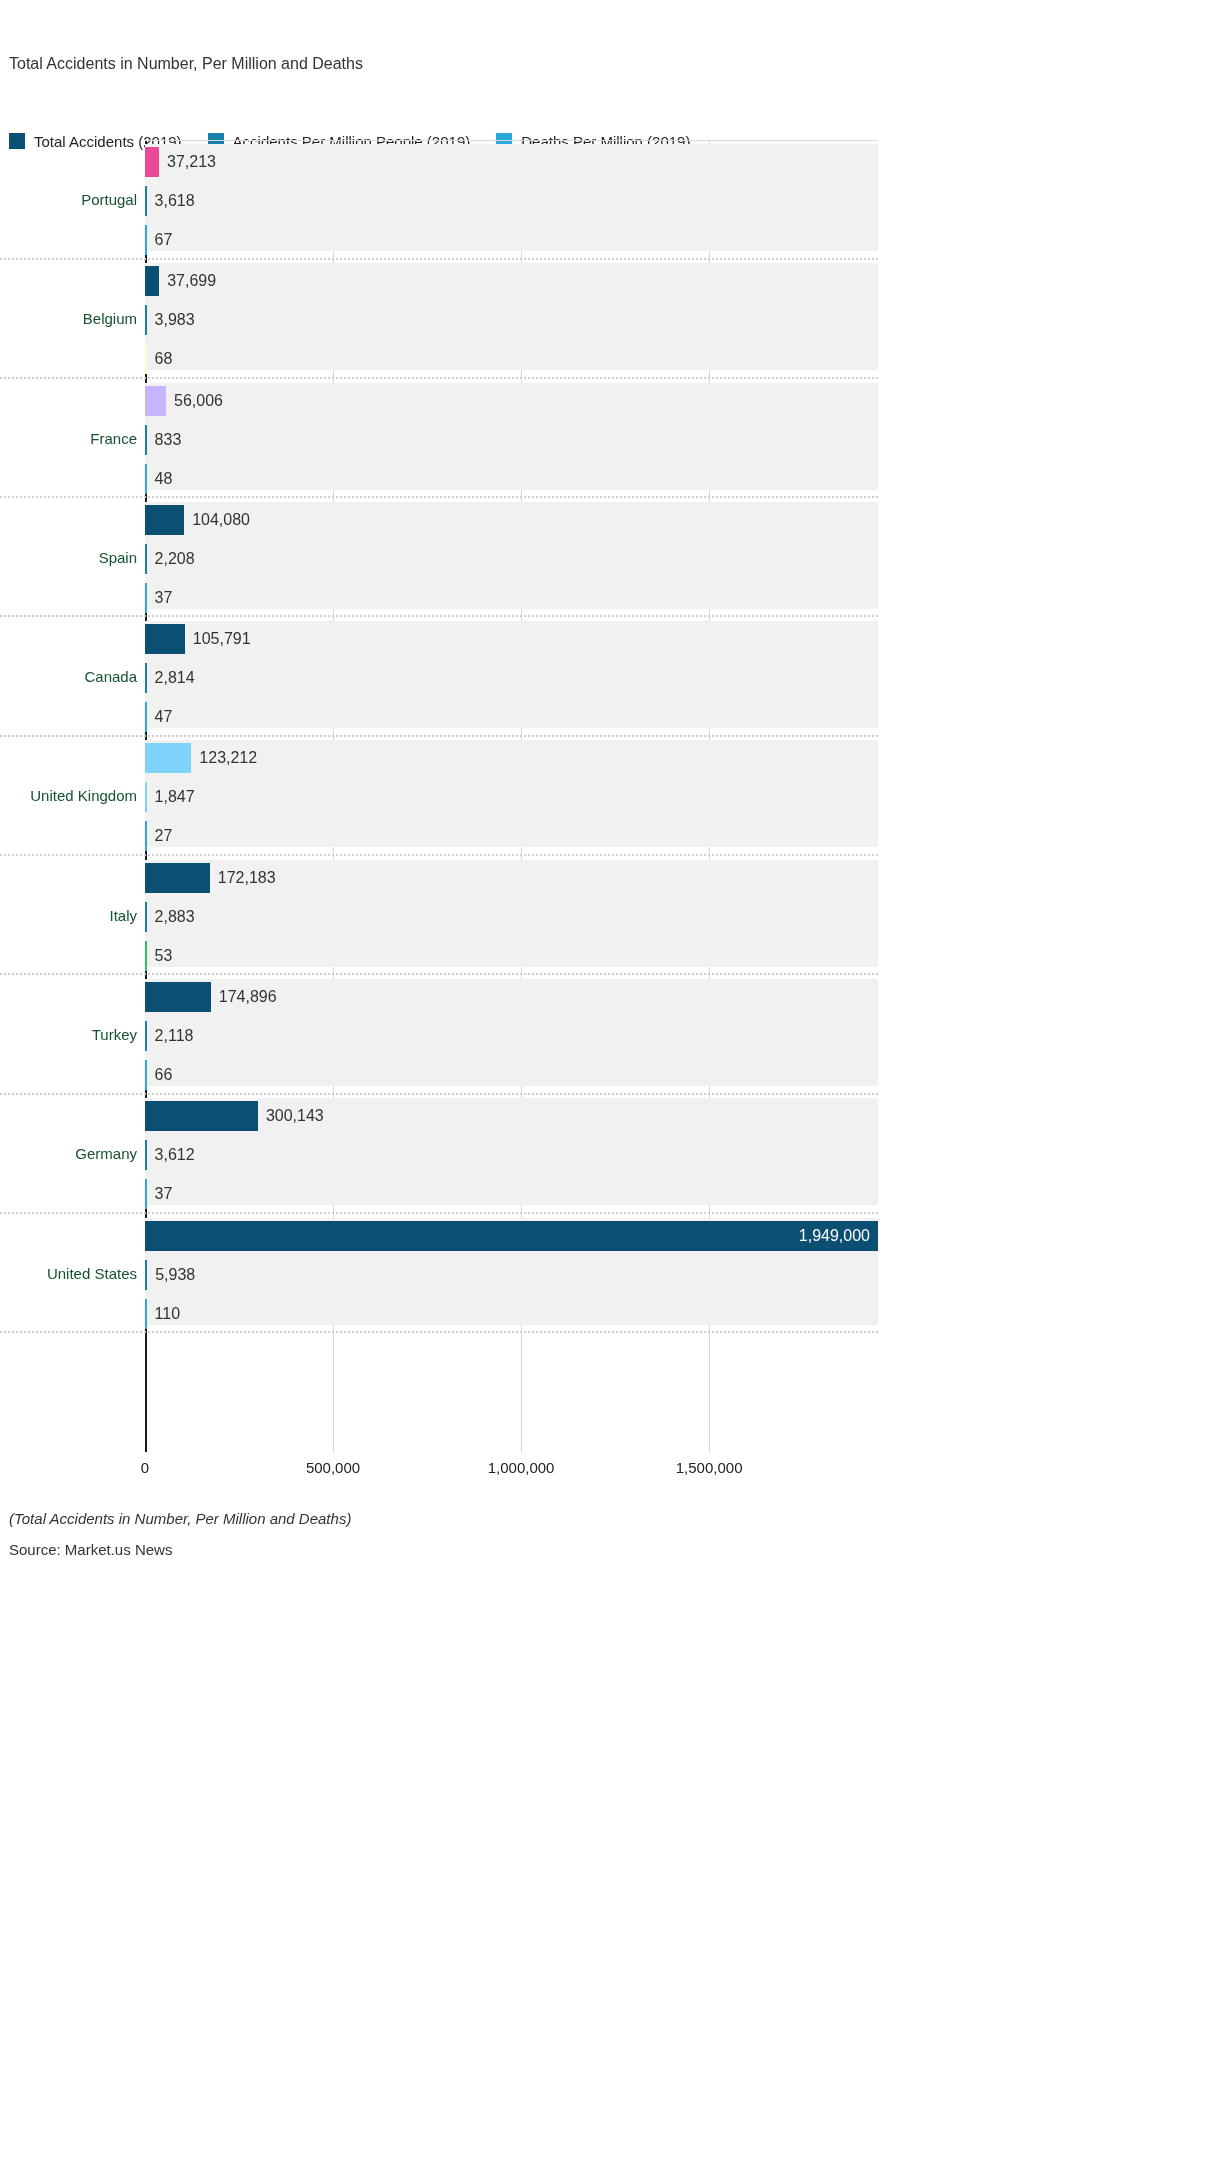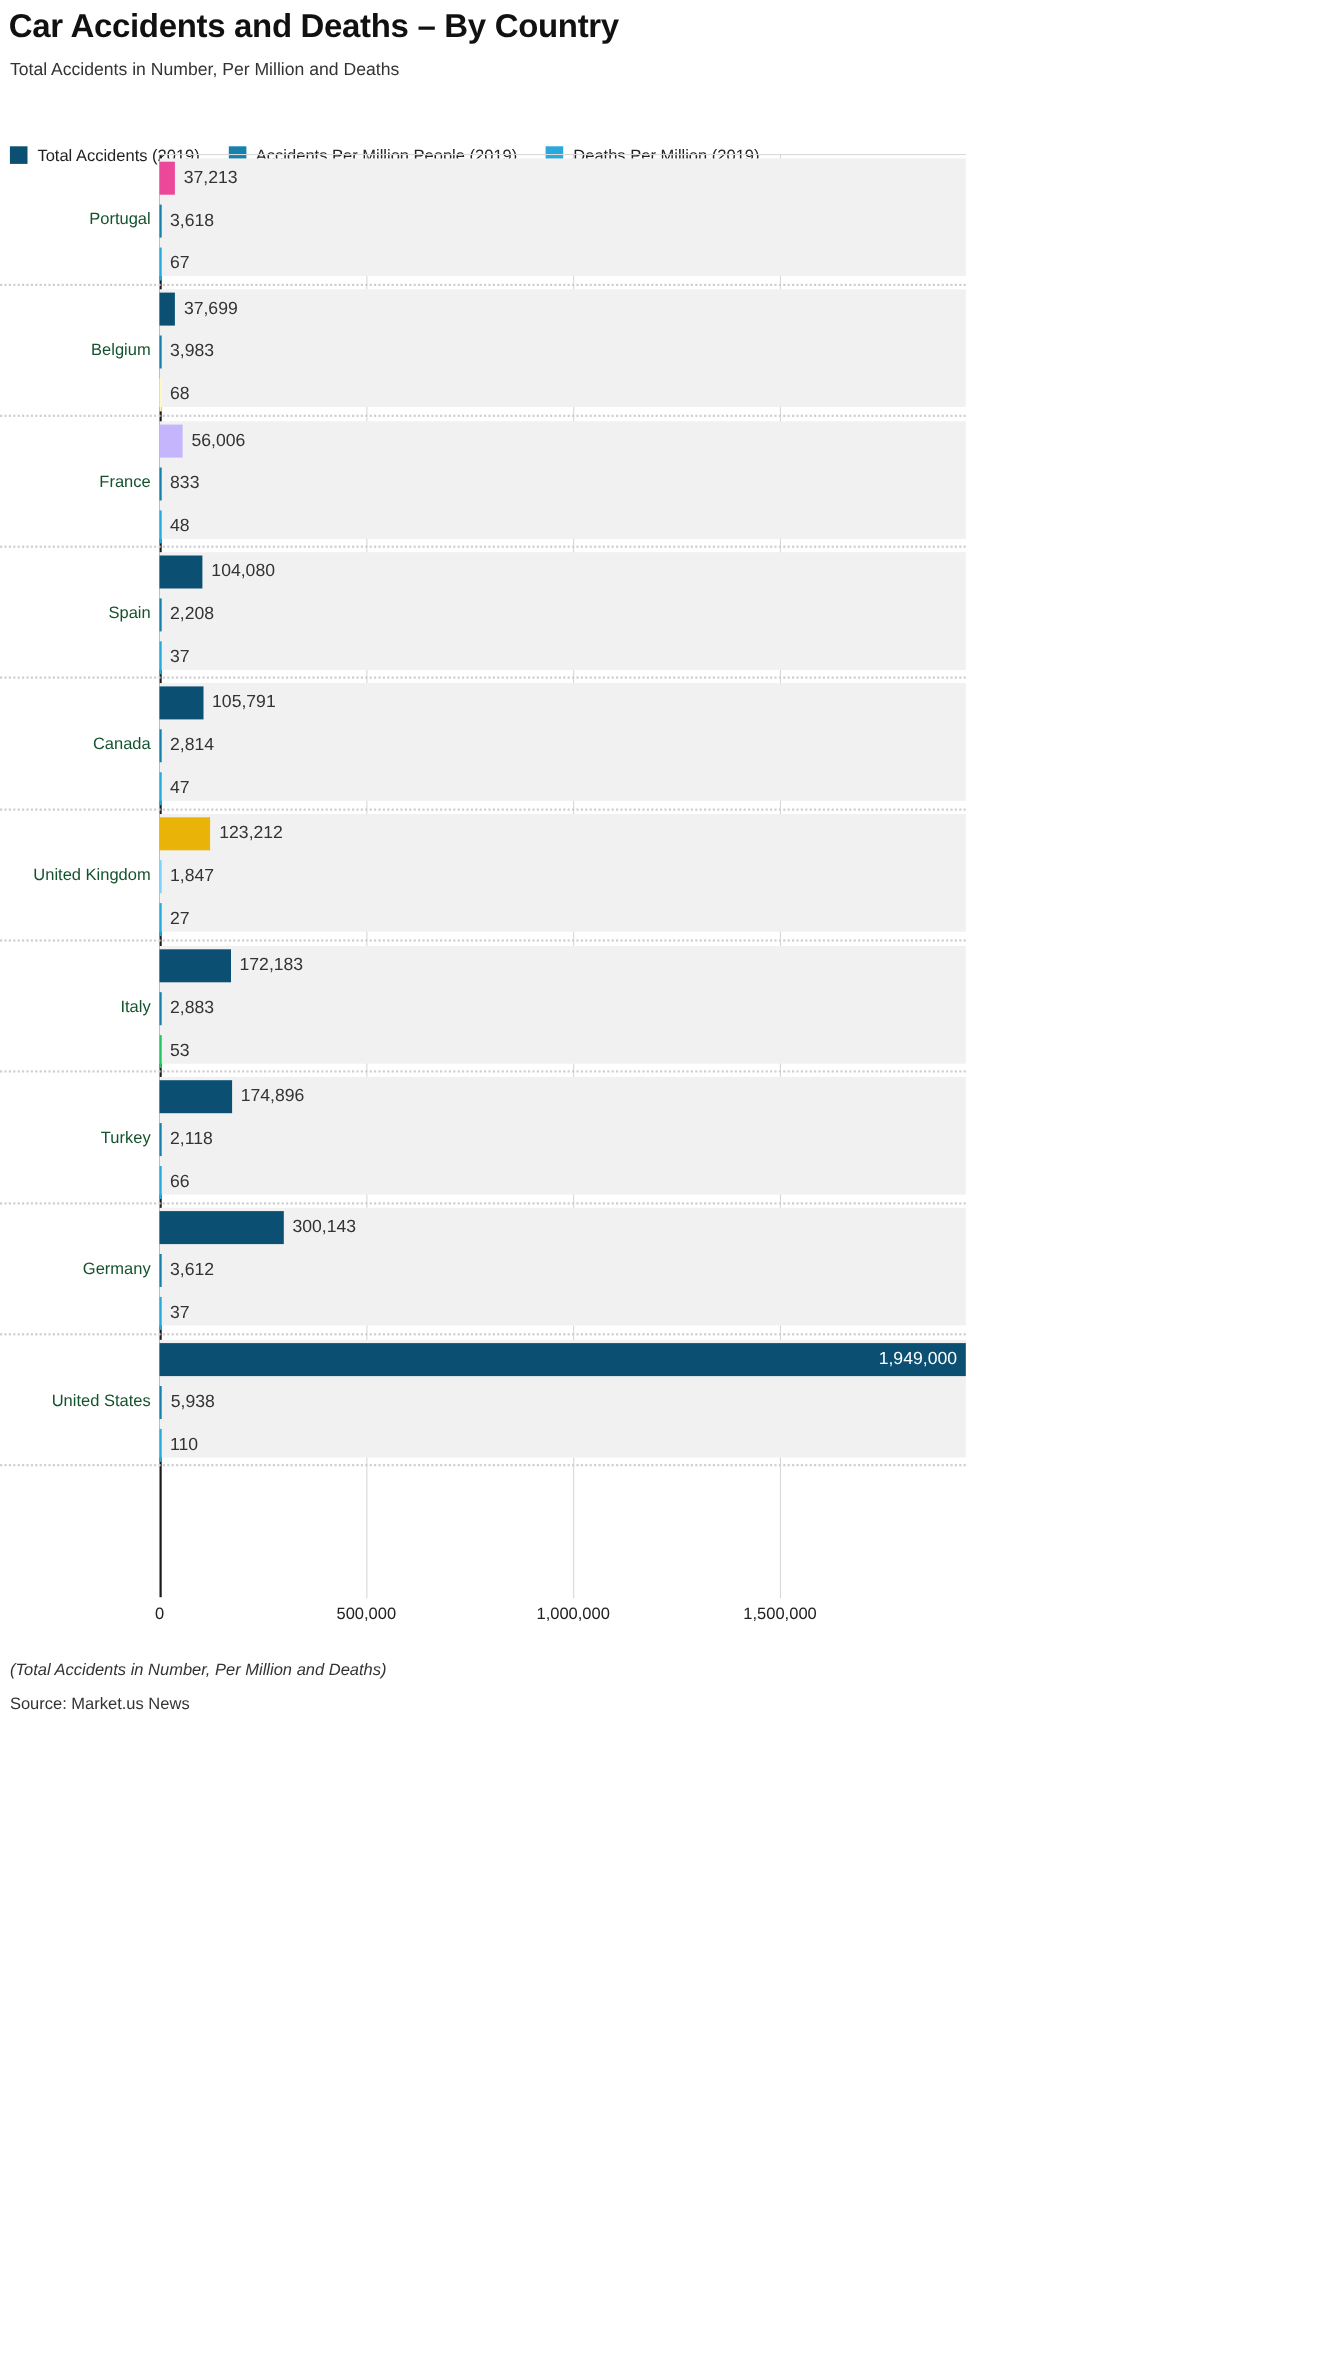--- a/index.html
+++ b/index.html
@@ -93,21 +93,20 @@
   .foot-source{
     position:absolute;left:9px;top:1541px;
     font-size:15px;color:#333333;white-space:nowrap;
   }
 </style>
 </head>
 <body>
 
 <div class="canvas">
 
-  <div class="title">Car Accidents and Deaths – By Country</div>
   <div class="subtitle">Total Accidents in Number, Per Million and Deaths</div>
 
   <div class="legend" id="legend">
       <div class="legend-item">
         <span class="legend-swatch" style="background: rgb(11, 80, 115);"></span>
         <span class="legend-label">Total Accidents (2019)</span>
       </div>
       <div class="legend-item">
         <span class="legend-swatch" style="background: rgb(22, 130, 171);"></span>
         <span class="legend-label">Accidents Per Million People (2019)</span>
@@ -193,21 +192,21 @@
           <span class="bar-val outside">2,814</span>
         </div>
         <div class="bar b3" style="width: 1.6px; background: rgb(41, 168, 220);">
           <span class="bar-val outside">47</span>
         </div>
         <div class="row-sep" style="border-top-color: rgb(207, 207, 207);"></div>
       </div>
       <div class="row">
         <div class="row-band" style="background: rgb(241, 241, 241);"></div>
         <div class="cat-label">United Kingdom</div>
-        <div class="bar b1" style="width: 46.3388px; background: #eab308;">
+        <div class="bar b1" style="width: 46.3388px; background: #7dd3fc;">
           <span class="bar-val outside">123,212</span>
         </div>
         <div class="bar b2" style="width: 1.6px; background: #7dd3fc;">
           <span class="bar-val outside">1,847</span>
         </div>
         <div class="bar b3" style="width: 1.6px; background: rgb(41, 168, 220);">
           <span class="bar-val outside">27</span>
         </div>
         <div class="row-sep" style="border-top-color: rgb(207, 207, 207);"></div>
       </div>

